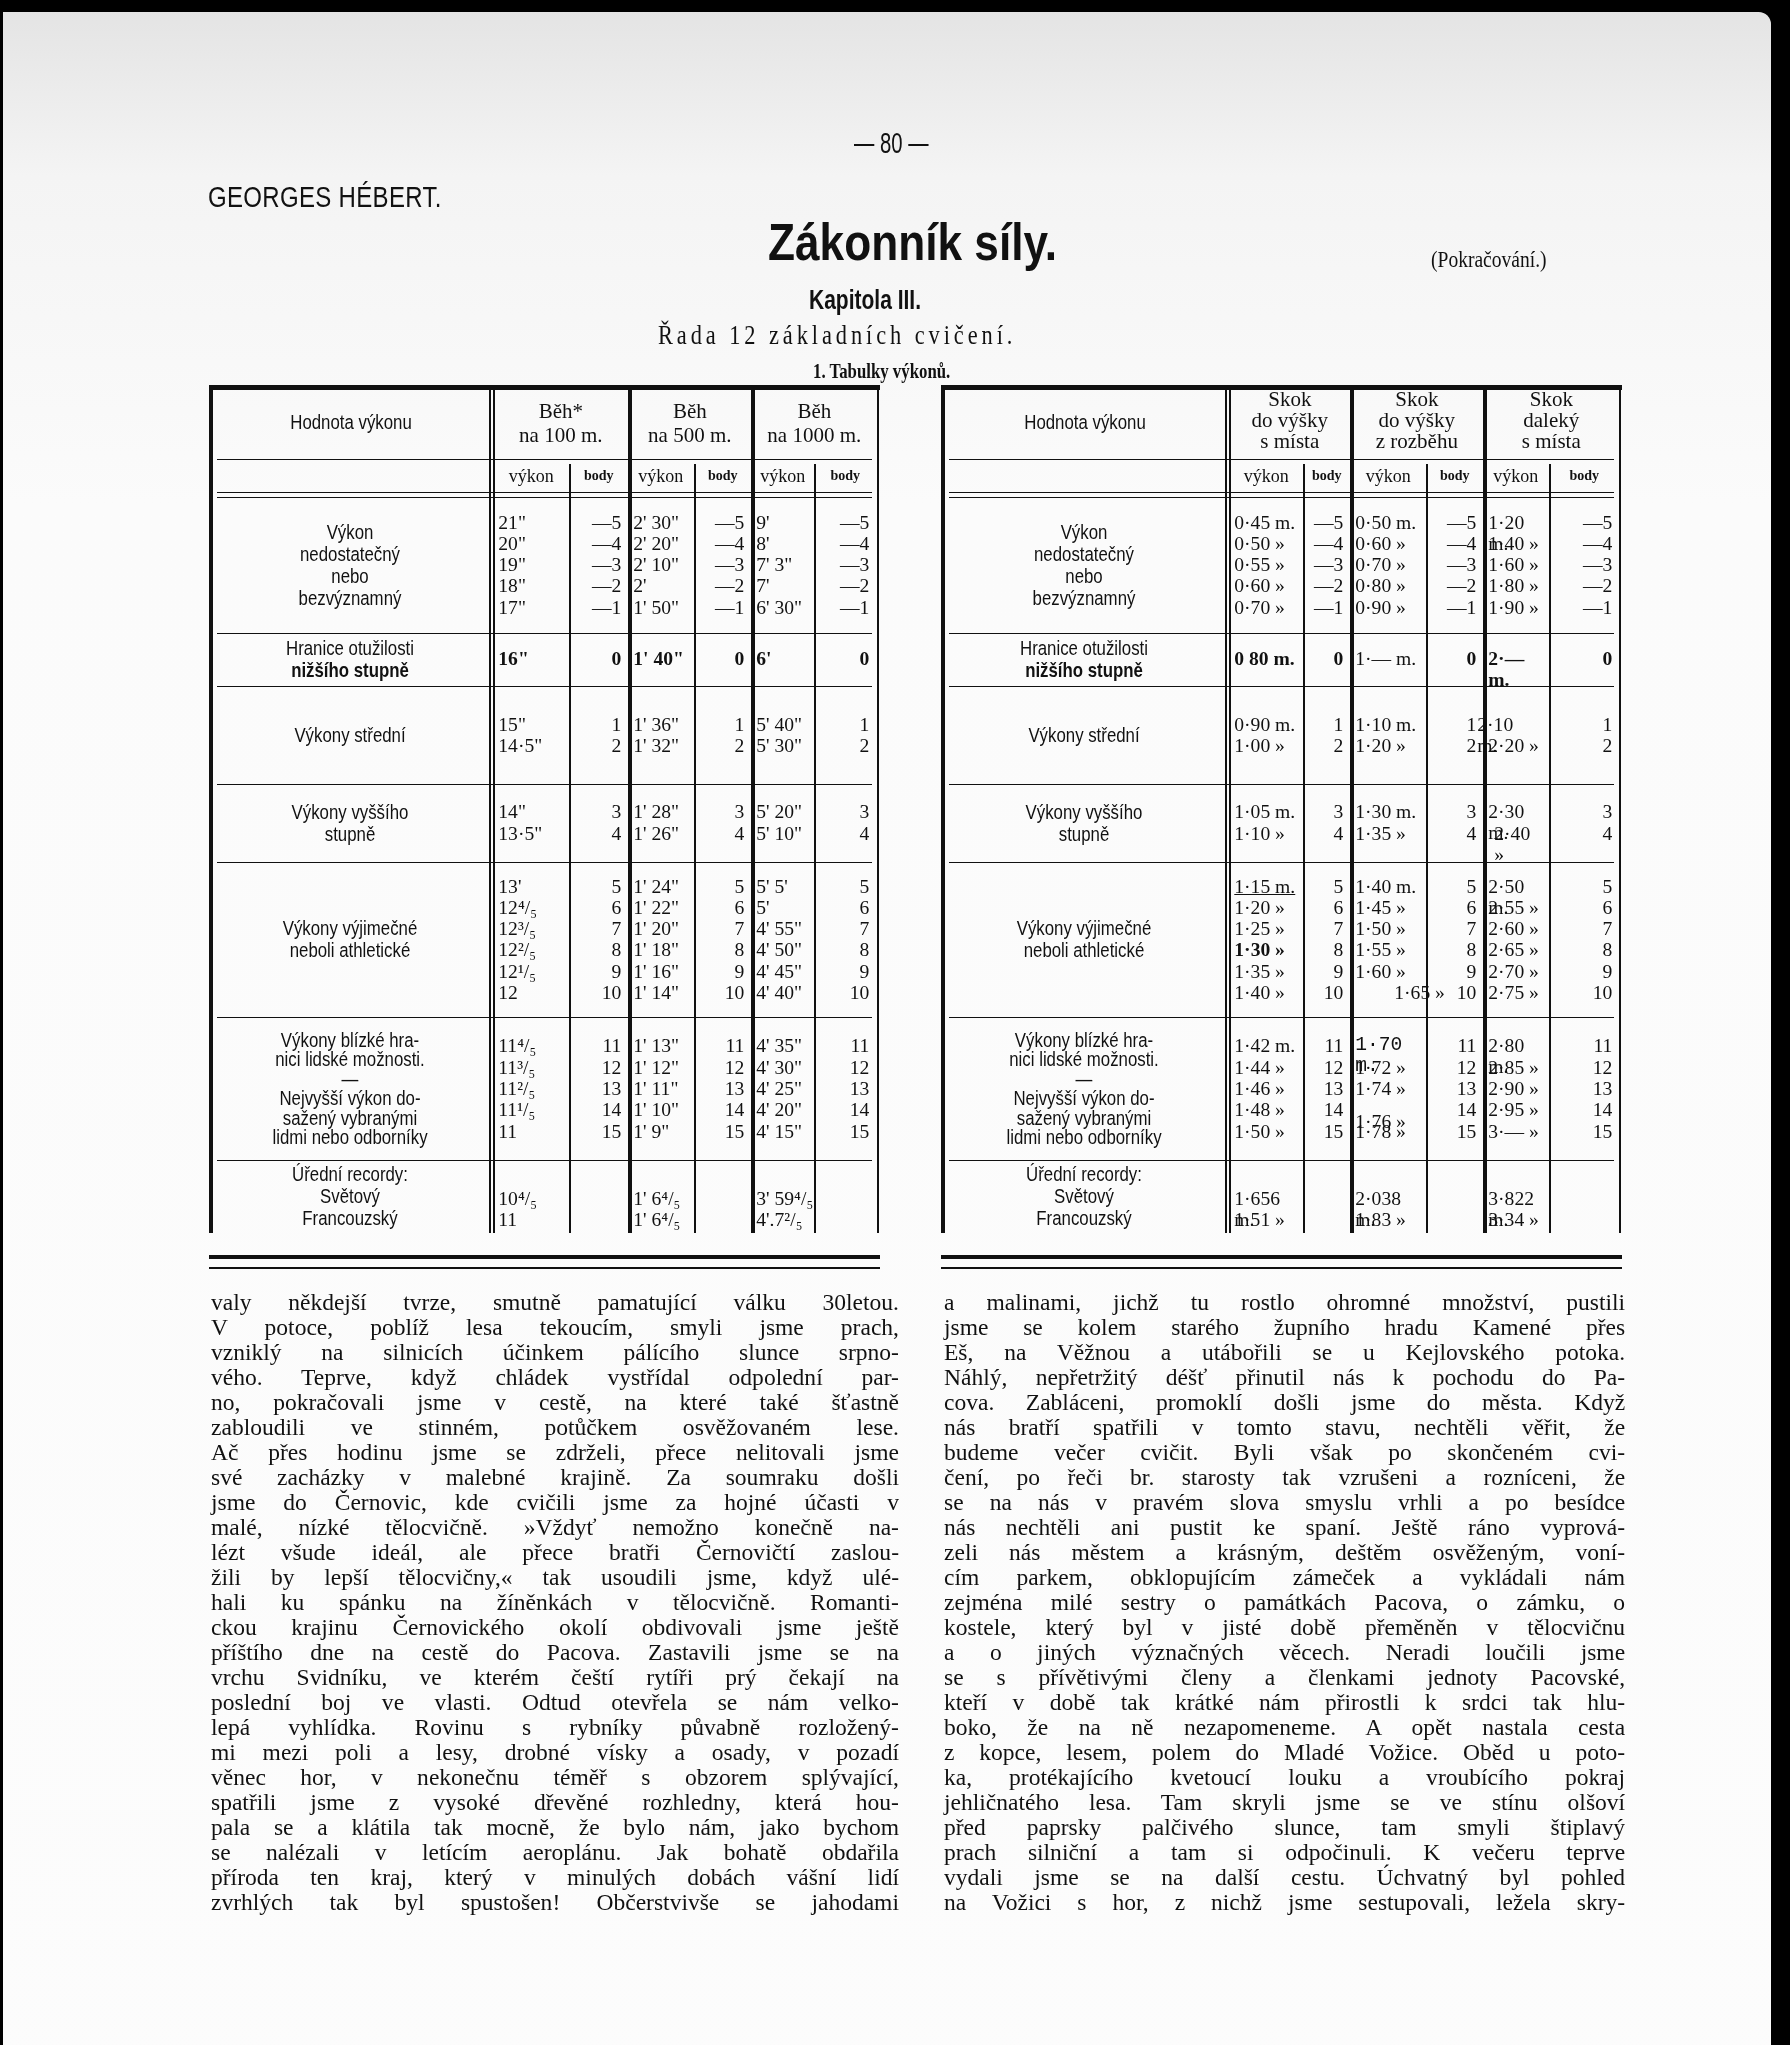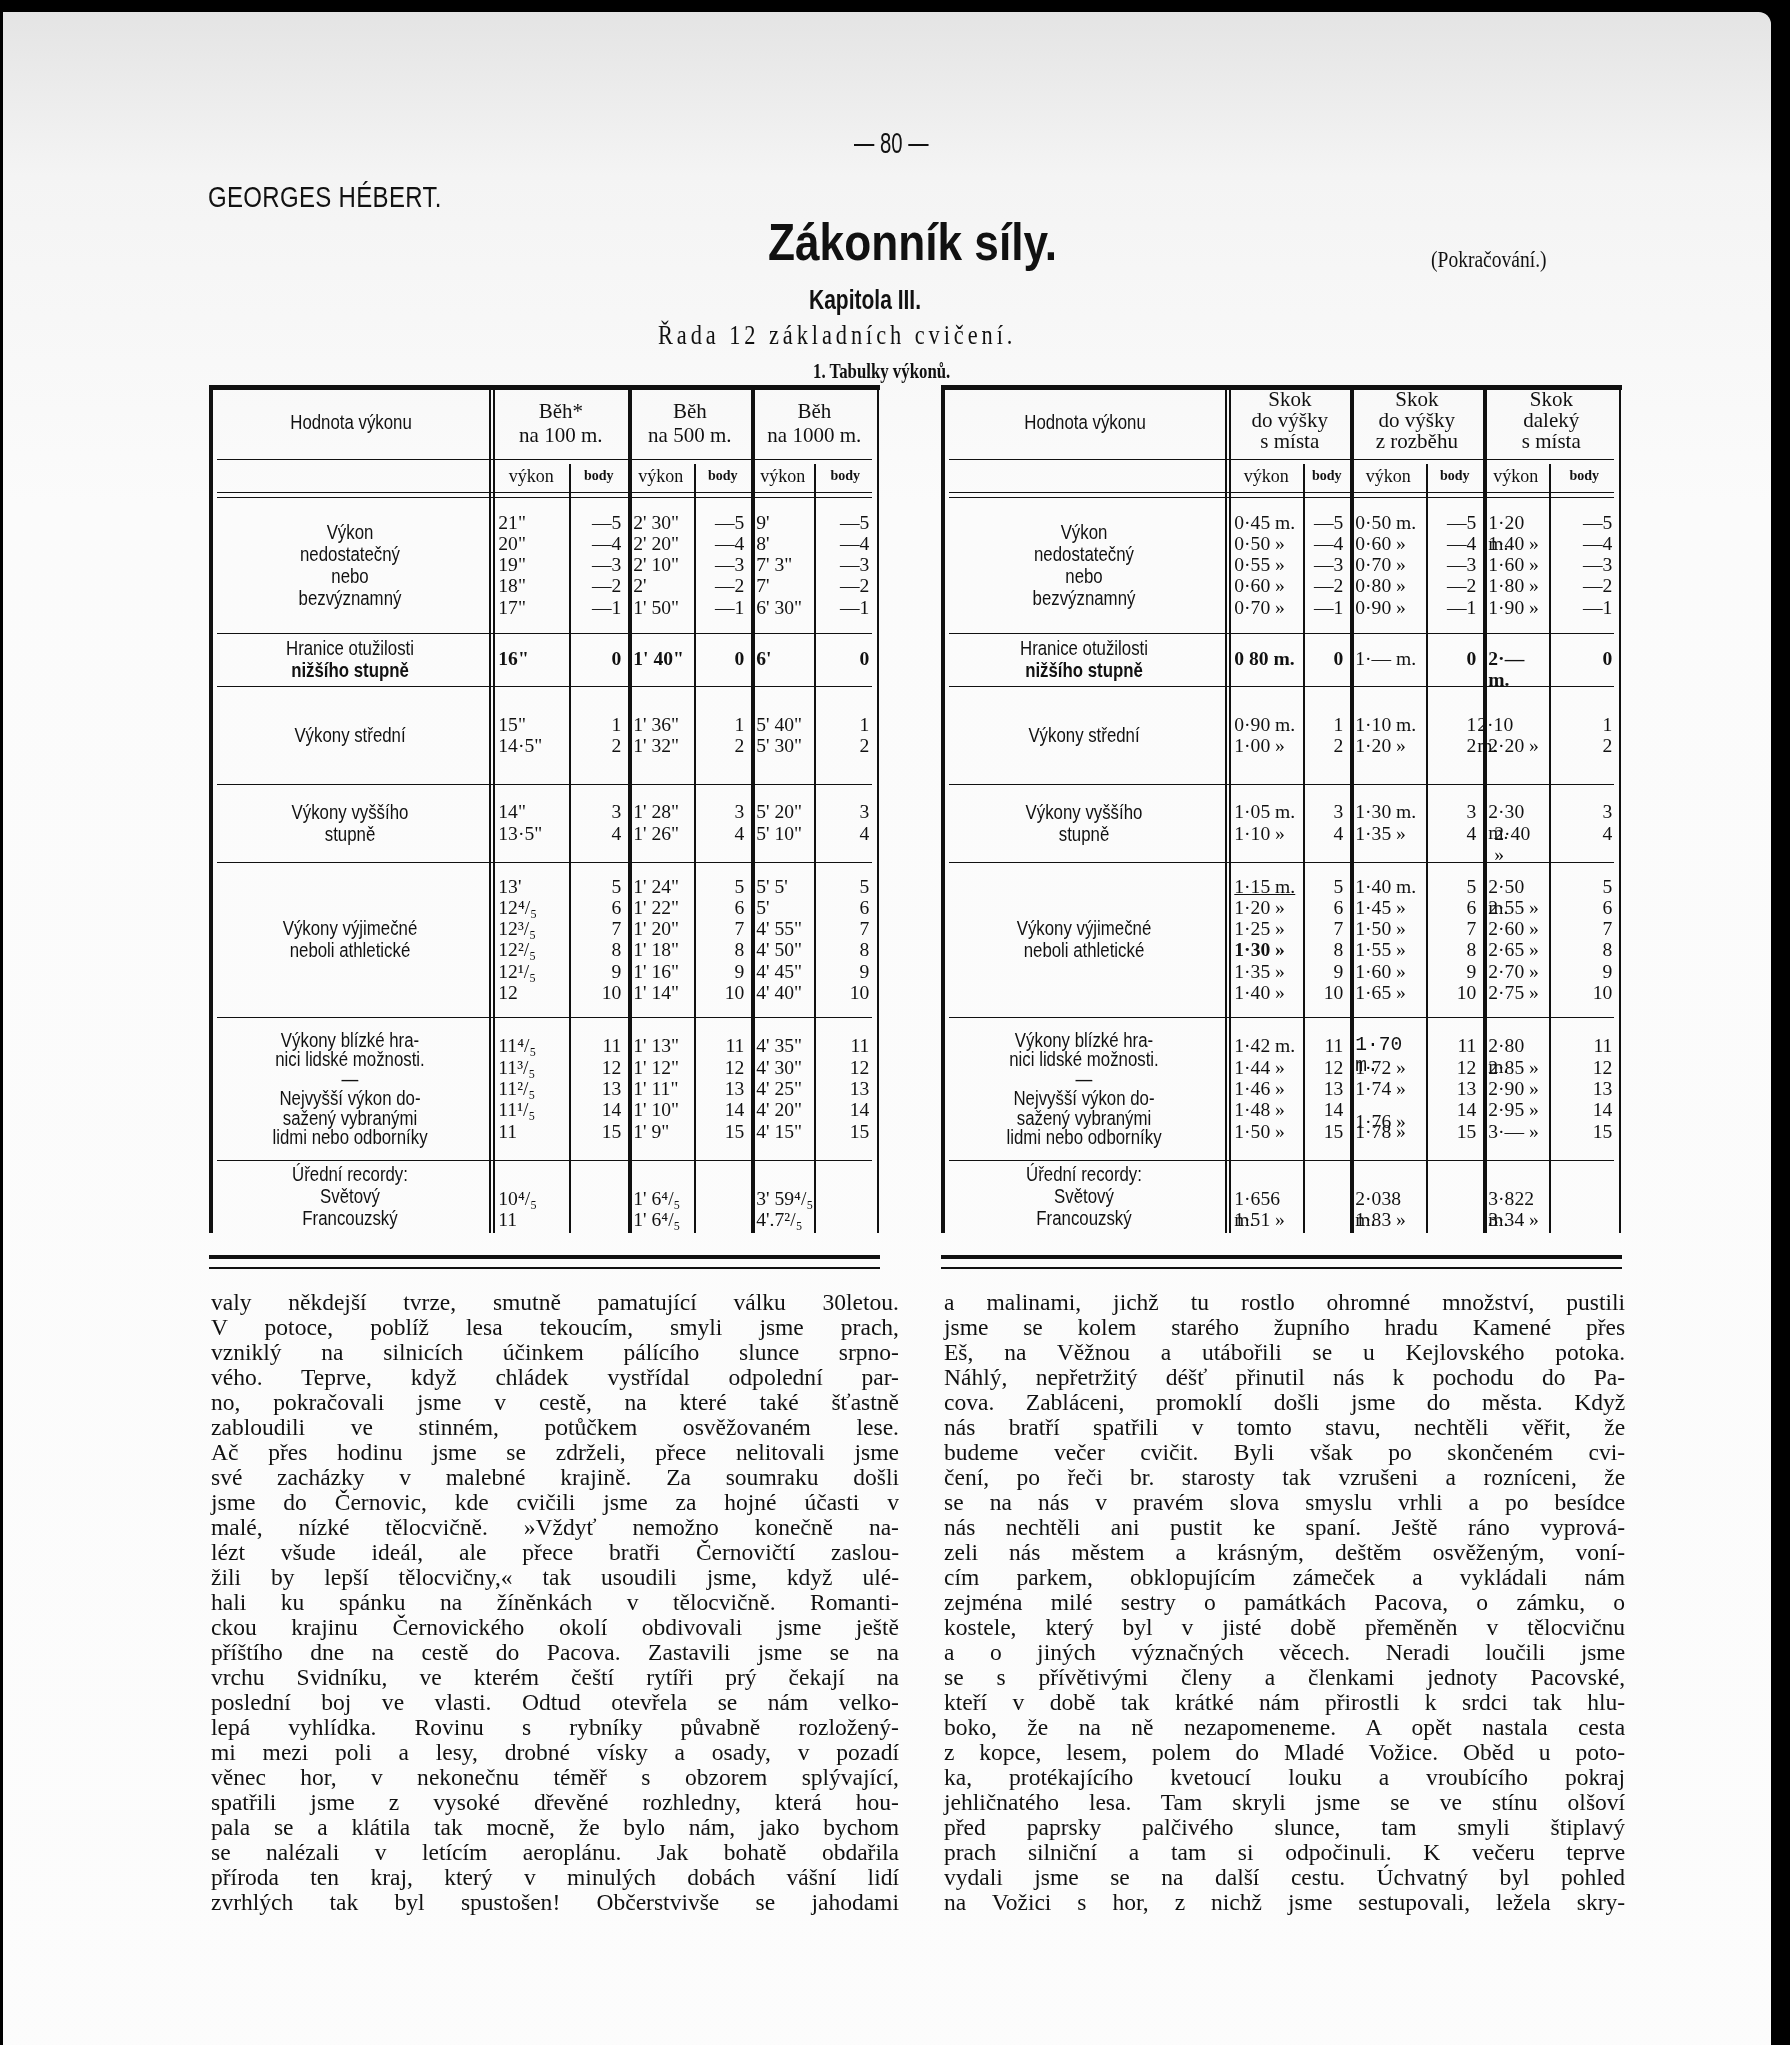--- a/index.html
+++ b/index.html
@@ -416,21 +416,21 @@
       <div class="cell left" style="left: 547px; width: 60px; top: 554px; line-height: 21px;">2·65  »</div>
       <div class="cell right" style="left: 608px; width: 63px; top: 554px; line-height: 21px;">8</div>
       <div class="cell left" style="left: 293px; width: 68px; top: 576px; line-height: 21px;">1·35  »</div>
       <div class="cell right" style="left: 362px; width: 40px; top: 576px; line-height: 21px;">9</div>
       <div class="cell left" style="left: 414px; width: 70px; top: 576px; line-height: 21px;">1·60  »</div>
       <div class="cell right" style="left: 485px; width: 50px; top: 576px; line-height: 21px;">9</div>
       <div class="cell left" style="left: 547px; width: 60px; top: 576px; line-height: 21px;">2·70  »</div>
       <div class="cell right" style="left: 608px; width: 63px; top: 576px; line-height: 21px;">9</div>
       <div class="cell left" style="left: 293px; width: 68px; top: 597px; line-height: 21px;">1·40  »</div>
       <div class="cell right" style="left: 362px; width: 40px; top: 597px; line-height: 21px;">10</div>
-      <div class="cell left" style="left: 414px; width: 70px; top: 597px; line-height: 21px;">1·65  »</div>
+      <div class="cell left" style="left: 414px; width: 70px; top: 597px; line-height: 21px; padding-left: 39px;">1·65  »</div>
       <div class="cell right" style="left: 485px; width: 50px; top: 597px; line-height: 21px;">10</div>
       <div class="cell left" style="left: 547px; width: 60px; top: 597px; line-height: 21px;">2·75  »</div>
       <div class="cell right" style="left: 608px; width: 63px; top: 597px; line-height: 21px;">10</div>
       <div class="lbl" style="left: 6.1px; width: 274px; line-height: 19.6px; top: 645px;">
         <div>Výkony blízké hra-</div>
         <div>nici lidské možnosti.</div>
         <div>—</div>
         <div>Nejvyšší výkon do-</div>
         <div>sažený vybranými</div>
         <div>lidmi nebo odborníky</div>

